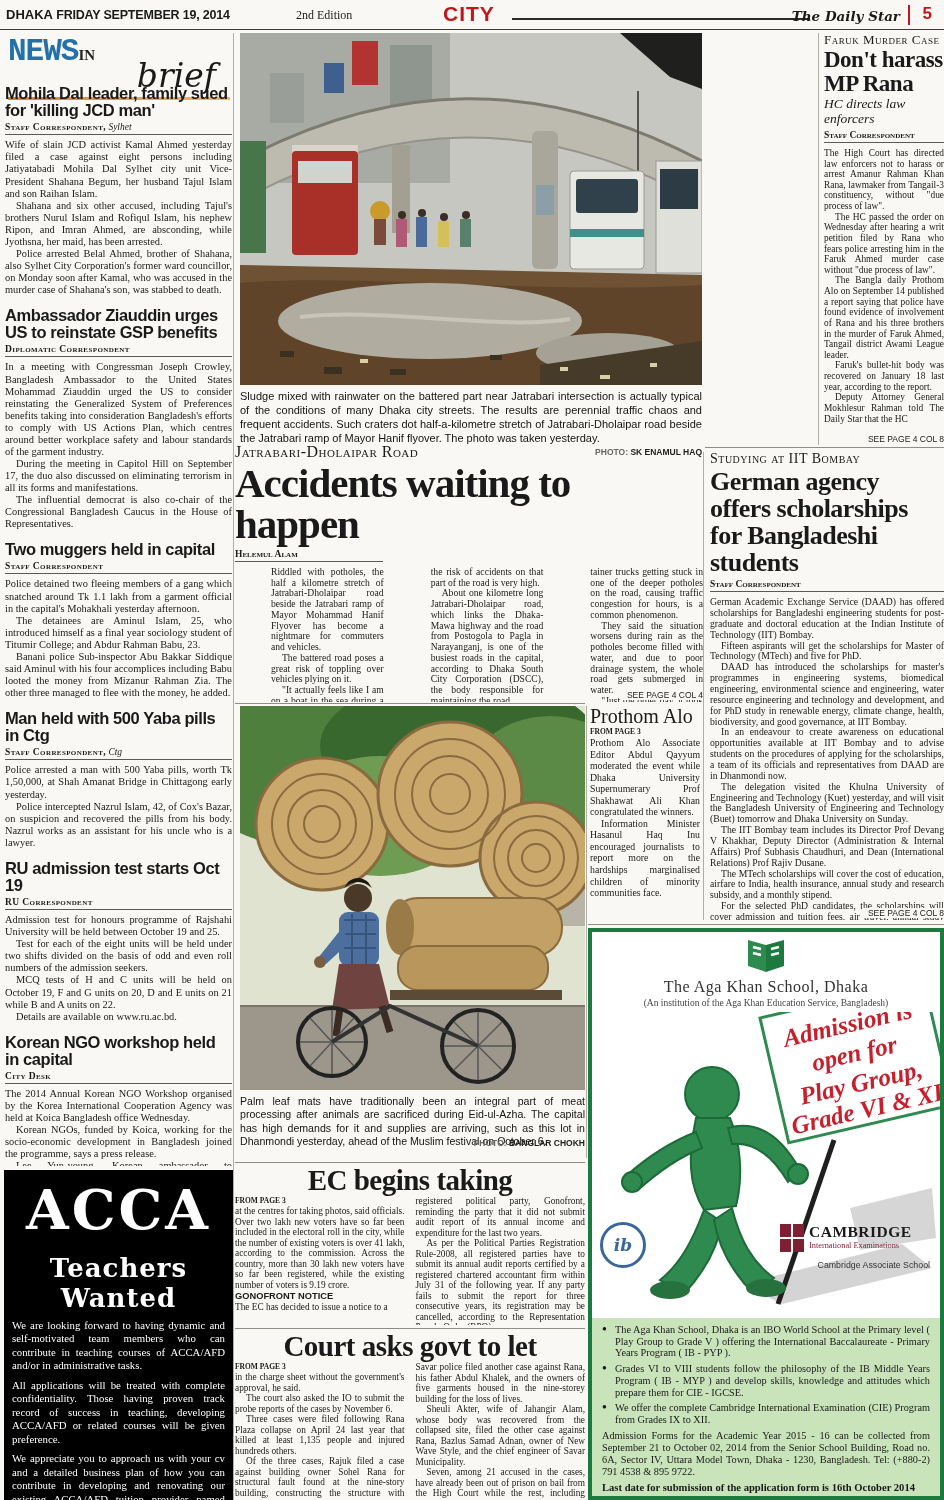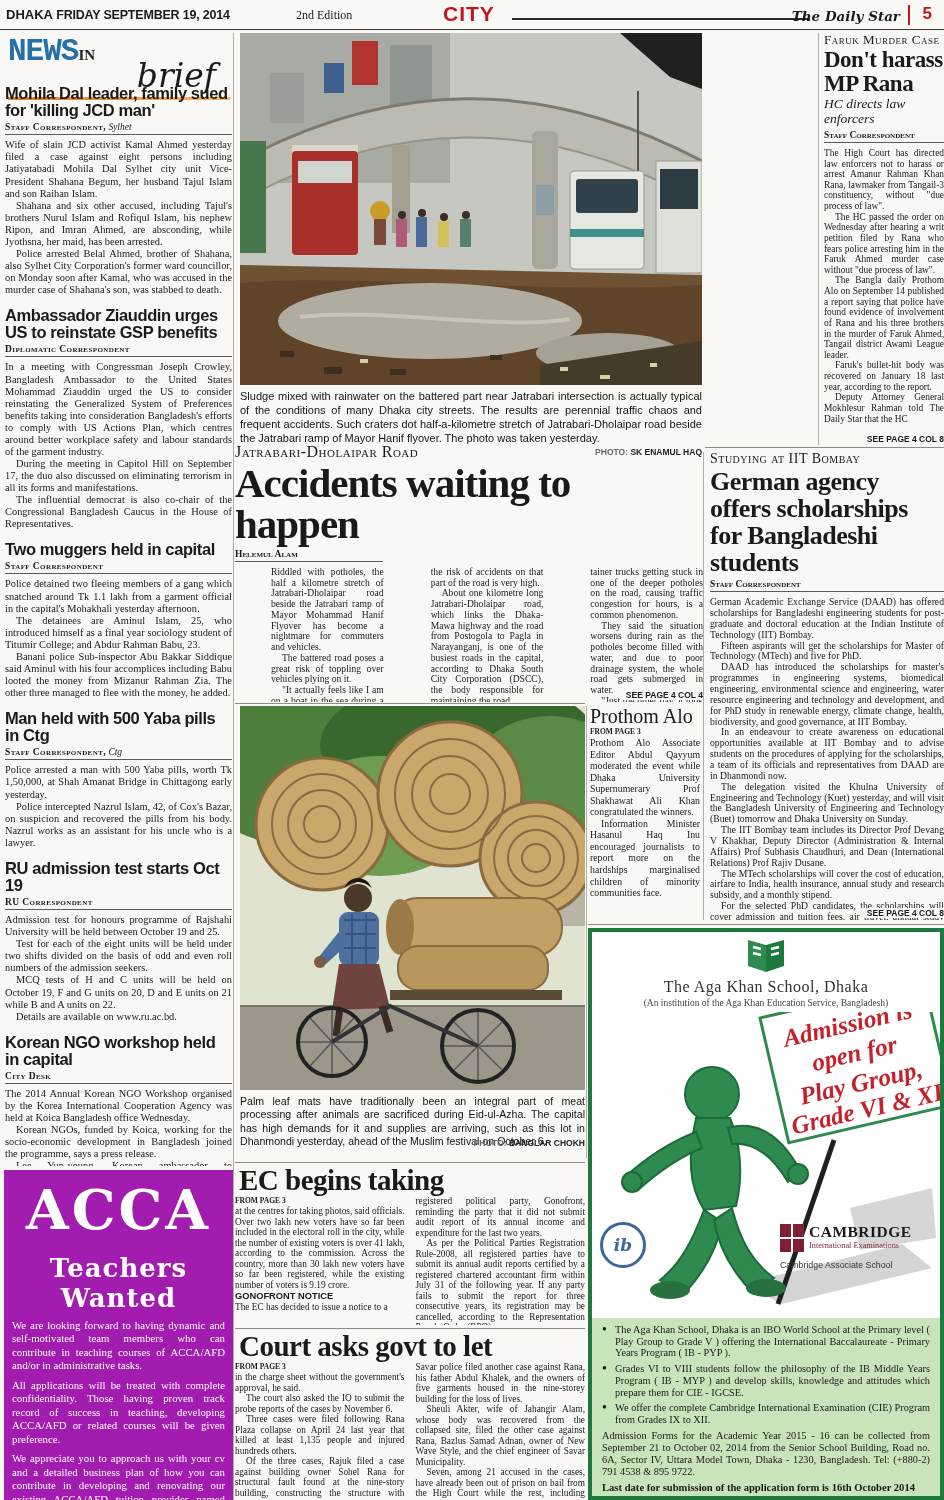--- a/index.html
+++ b/index.html
@@ -44,21 +44,21 @@
   .photo{display:block;}
   .caption{font-family:"Liberation Sans",sans-serif;font-weight:normal;font-size:11px;
            line-height:1.27;text-align:justify;color:#141414;}
   .credit{font-family:"Liberation Sans",sans-serif;font-size:8.5px;text-align:right;color:#666;font-weight:bold;margin-top:1px;}
   .credit .credit-name{color:#222;}
 
   
   .kicker{font-variant:small-caps;font-size:16px;letter-spacing:.5px;line-height:1;}
   .story-byline{font-variant:small-caps;font-weight:bold;font-size:9.5px;border-bottom:1px solid #5a5a5a;
                 padding-bottom:2px;margin:3px 0 5px;}
-  .seepage{font-family:"Liberation Sans",sans-serif;font-weight:bold;font-size:8.5px;text-align:center;}
+  .seepage{font-family:"Liberation Sans",sans-serif;font-weight:normal;font-size:8.5px;text-align:center;}
   .seepage-pin{position:absolute;bottom:2px;right:0;background:#f9f8f4;padding-left:6px;}
 
   .jatra{left:235px;top:444px;width:468px;height:258px;overflow:hidden;}
   .jatra-headline{font-size:41px;font-weight:600;letter-spacing:-1px;line-height:1;margin:3px 0 4px;}
   .cols{display:flex;gap:11px;}
   .cols .col{flex:1;}
   .jatra .body-text p{font-size:9.6px;line-height:1.12;margin-left:36px;}
 
   .faruk{left:824px;top:33px;width:120px;height:413px;overflow:hidden;}
   .faruk .kicker{font-size:13px;}
@@ -70,27 +70,27 @@
   .iit .kicker{font-size:14px;}
   .iit-headline{font-size:26px;font-weight:600;line-height:1.04;letter-spacing:-0.5px;margin:2px 0 2px;}
   .iit .body-text p{font-size:9.7px;line-height:1.12;}
 
   .palo{left:590px;top:706px;width:110px;height:218px;overflow:hidden;}
   .palo-headline{font-size:20px;font-weight:500;line-height:1;margin:0 0 1px;}
   .frompage{font-family:Liberation Serif, serif;font-weight:bold;font-size:7.5px;margin-bottom:1px;}
   .palo .body-text p{font-size:9.8px;line-height:1.18;}
 
   .ec{left:235px;top:1166px;width:350px;height:159px;overflow:hidden;position:absolute;}
-  .bottom-headline{font-size:29px;font-weight:600;letter-spacing:-0.5px;line-height:1;margin:0 4px 1px;}
+  .bottom-headline{font-size:29px;font-weight:600;letter-spacing:-0.5px;line-height:1;margin:0 4px 1px;text-align:center;}
   .ec .body-text p,.court .body-text p{font-size:9.3px;line-height:1.13;}
   .inline-subhead{font-family:"Liberation Sans",sans-serif;font-weight:bold;font-size:9.3px;margin:1px 0;}
   .court{left:235px;top:1332px;width:350px;height:167px;overflow:hidden;position:absolute;}
 
   
-  .acca{left:4px;top:1170px;width:229px;height:330px;background:#a21caf;color:#fff;
+  .acca{left:4px;top:1170px;width:229px;height:330px;background:#000000;color:#fff;
         box-sizing:border-box;padding:6px 8px;overflow:hidden;}
   .acca-title{font-family:"DejaVu Serif",serif;font-weight:bold;font-size:55px;text-align:center;
               letter-spacing:3px;line-height:1;margin-top:6px;}
   .acca-sub{font-family:"DejaVu Serif",serif;font-weight:bold;font-size:26px;text-align:center;
             letter-spacing:1px;margin:16px 0 6px;}
   .acca-body p{font-size:10.8px;line-height:1.25;text-align:justify;margin:6px 0;}
 
   
   .aga{left:588px;top:928px;width:356px;height:572px;box-sizing:border-box;border:4px solid #1d7a3e;
        background:#fff;overflow:hidden;}
@@ -102,21 +102,21 @@
   .ib-badge{position:absolute;left:8px;top:290px;width:40px;height:40px;border-radius:50%;
             border:3px solid #39679c;color:#39679c;display:flex;align-items:center;justify-content:center;
             font-family:"DejaVu Serif",serif;font-style:italic;font-weight:bold;font-size:17px;background:#fff;}
   .cam{position:absolute;right:10px;top:292px;width:150px;}
   .cam-row{display:flex;gap:5px;align-items:flex-start;}
   .cam-shield{width:24px;height:28px;background:#7e1f33;
               background-image:linear-gradient(#fff,#fff),linear-gradient(#fff,#fff);
               background-size:100% 2px,2px 100%;background-position:0 13px,11px 0;background-repeat:no-repeat;}
   .cam-name{font-family:"Liberation Serif",serif;font-weight:bold;font-size:15.5px;letter-spacing:.5px;line-height:1;}
   .cam-sub{font-size:8.3px;color:#7e1f33;margin-top:1px;}
-  .cam-assoc{font-family:"Liberation Sans",sans-serif;font-size:8.8px;color:#333;margin-top:8px;}
+  .cam-assoc{font-family:"Liberation Sans",sans-serif;font-size:8.8px;color:#333;text-align:right;margin-top:8px;}
   .aga-panel{position:absolute;left:0;bottom:0;width:100%;height:178px;background:#c9e3ba;
              box-sizing:border-box;padding:6px 10px 4px;}
   .aga-bullets{list-style:none;margin:0;padding:0;}
   .aga-bullets li{font-size:10.3px;line-height:1.14;text-align:justify;margin-bottom:4px;padding-left:13px;position:relative;}
   .aga-bullets li::before{content:"\25CF";position:absolute;left:0;top:0;font-size:8px;}
   .aga-info{font-size:10.3px;line-height:1.16;text-align:justify;margin-top:2px;}
   .aga-last{font-size:10.6px;font-weight:bold;margin-top:4px;}
 </style>
 </head>
 <body>

